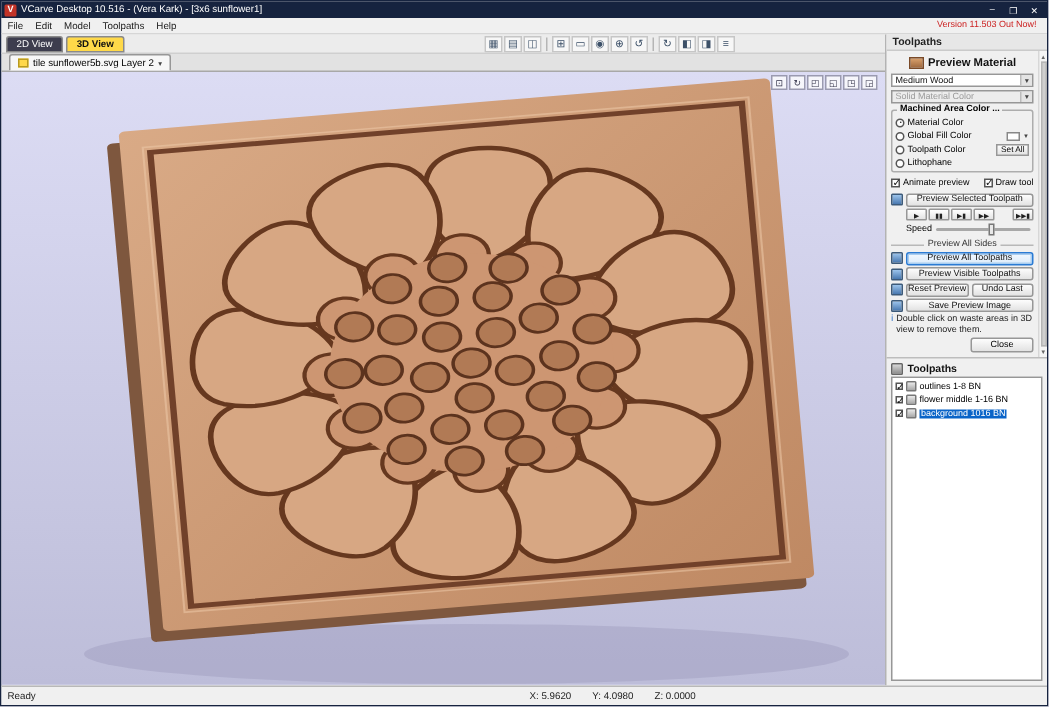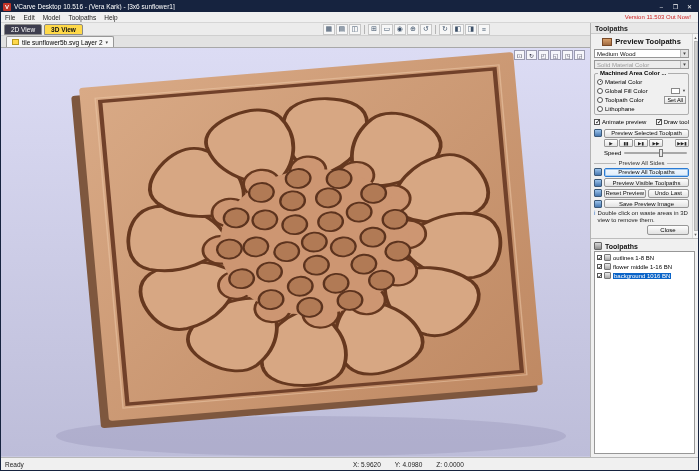--- a/index.html
+++ b/index.html
@@ -268,21 +268,21 @@
     </div>
 
     <div class="rightpanel">
       <div class="panel-header">
         <span>Toolpaths</span>
       </div>
 
       <div class="preview-section">
         <div class="ptitle-row">
           <span class="ptitle-icon"></span>
-          <span class="ptitle">Preview Toolpaths</span>
+          <span class="ptitle">Preview Material</span>
         </div>
 
         <div class="select">
           <span>Medium Wood</span>
           <span class="sel-caret">▼</span>
         </div>
         <div class="select disabled">
           <span>Solid Material Color</span>
           <span class="sel-caret">▼</span>
         </div>

